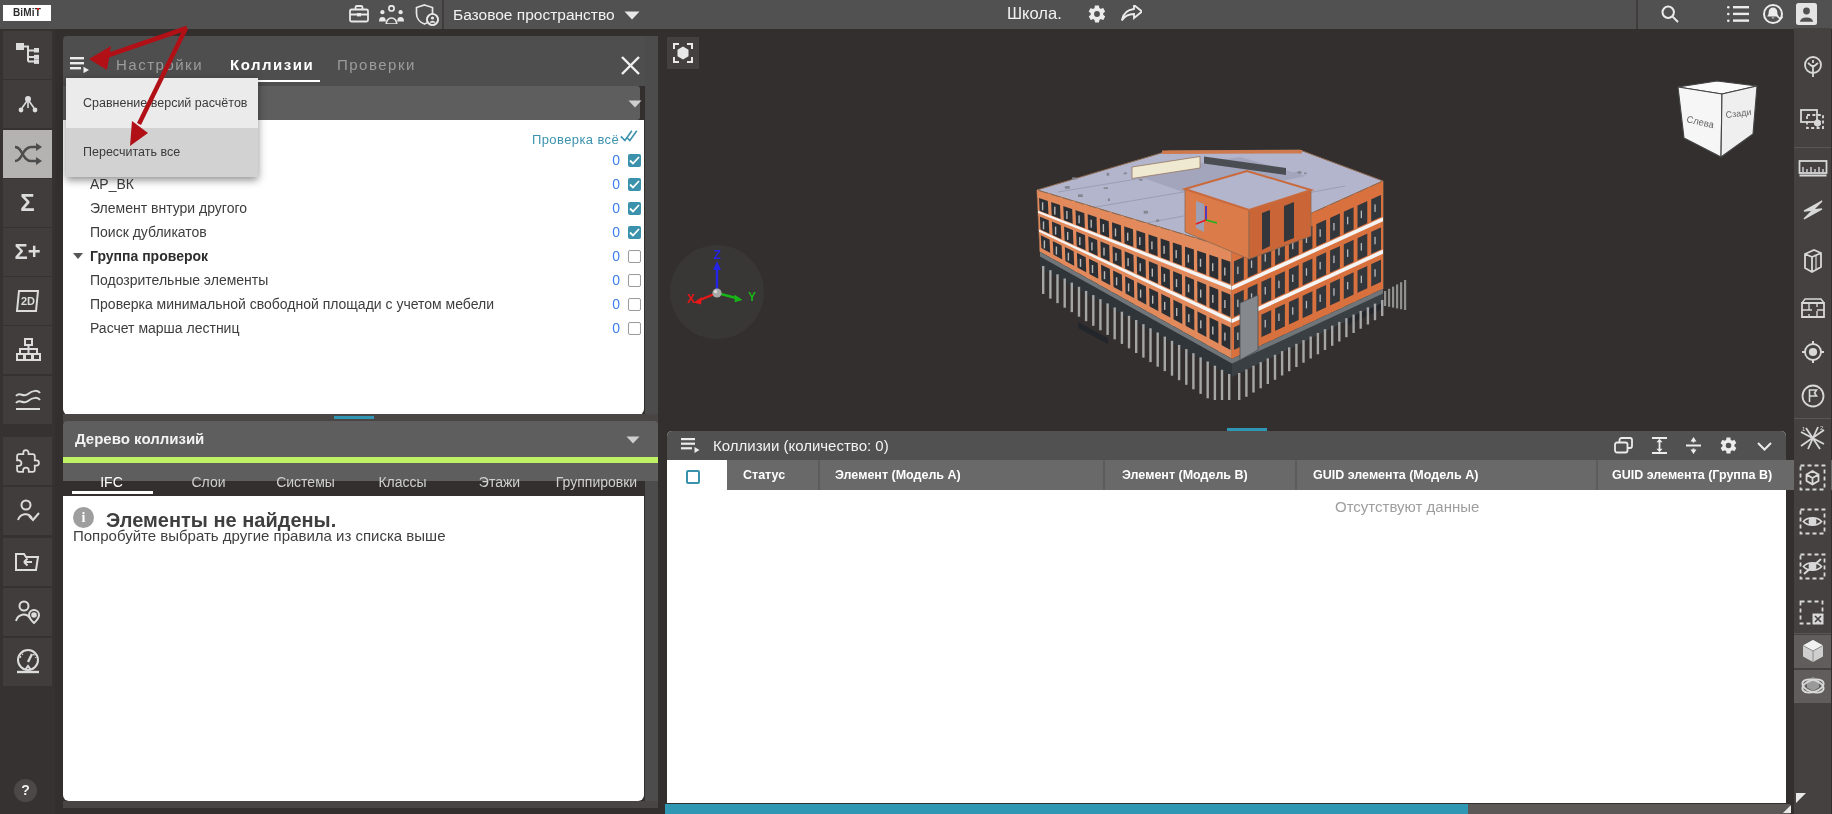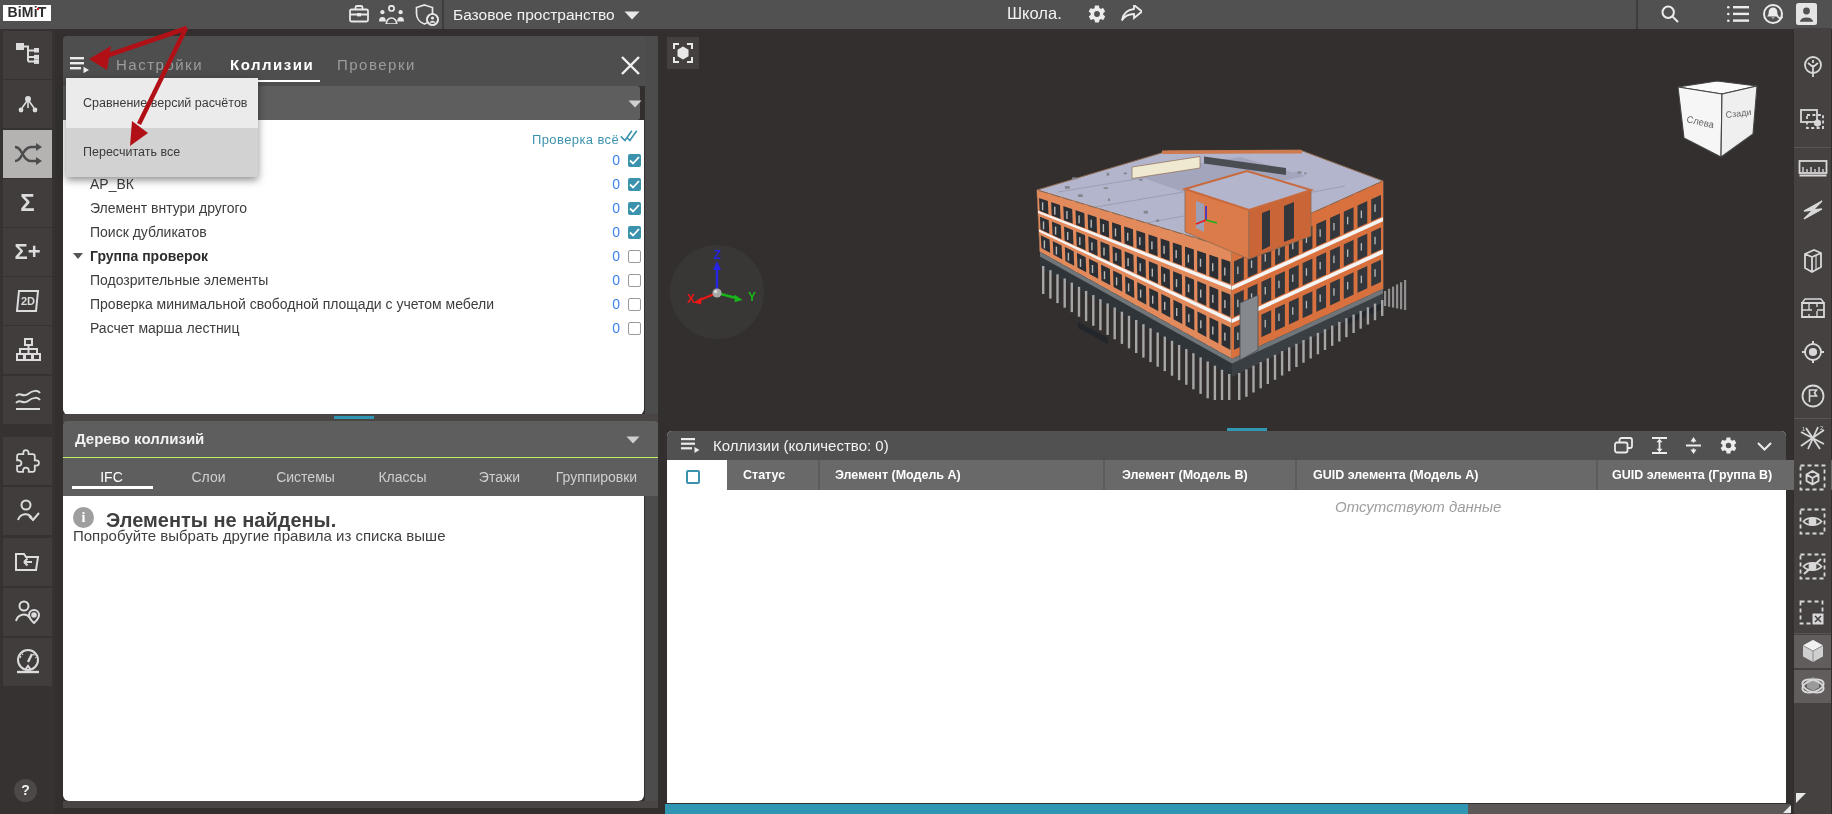--- a/index.html
+++ b/index.html
@@ -3,21 +3,21 @@
 <meta charset="utf-8">
 <style>
   * { margin:0; padding:0; box-sizing:border-box; }
   html,body { width:1832px; height:814px; overflow:hidden; }
   body { background:#332f2f; font-family:"Liberation Sans", sans-serif; position:relative; }
   .abs { position:absolute; }
 
   
   #topbar { position:absolute; left:0; top:0; width:1832px; height:29px; background:#515151; }
   #logo { position:absolute; left:3px; top:5px; width:48px; height:16px; background:#fff; color:#2d2d2d;
-          font-weight:bold; font-size:14px; text-align:center; line-height:15px; letter-spacing:0.2px;}
+          font-weight:bold; font-size:10px; text-align:center; line-height:15px; letter-spacing:0.2px;}
   .tbtxt { position:absolute; color:#f2f2f2; font-size:16px; }
   .vsep { position:absolute; top:0; width:2px; height:29px; background:#403c3c; }
 
   
   #ltool { position:absolute; left:0; top:29px; width:55px; height:785px; background:#363232; }
   .lbtn { position:absolute; left:3px; width:49px; height:48px; background:#413d3d; display:flex; align-items:center; justify-content:center; }
   .lbtn.active { background:#b5b2b2; }
   .sig { color:#dcdcdc; font-size:24px; font-weight:bold; }
 
   
@@ -37,40 +37,40 @@
   .cb.chk svg { position:absolute; left:1px; top:2px; }
 
   
   #lgutter { position:absolute; left:645px; top:36px; width:13px; height:772px; background:#4c4c4c; }
   #lthumb { position:absolute; left:652px; top:444px; width:2.5px; height:27px; background:#2f96b4; }
 
   
   #dragline1 { position:absolute; left:334px; top:416px; width:40px; height:3px; background:#2f96b4; }
   #treehead { position:absolute; left:63px; top:421px; width:595px; height:36px; background:#5e5e5e; border-radius:4px 4px 0 0;
               color:#f2f2f2; font-weight:bold; font-size:15px; line-height:36px; }
-  #treetabs { position:absolute; left:63px; top:457px; width:595px; height:39px; background:#5e5e5e; border-top:1px solid #bef264; }
+  #treetabs { position:absolute; left:63px; top:457px; width:595px; height:24px; background:#5e5e5e; border-top:6px solid #bef264; }
   .ttab { position:absolute; top:0; width:97px; height:38px; text-align:center; line-height:38px; font-size:14px; color:#cfcfcf; }
   .ttab.on { color:#fff; }
   #ttabline { position:absolute; left:9px; top:28px; width:81px; height:2.5px; background:#fff; }
   #treebody { position:absolute; left:63px; top:496px; width:581px; height:305px; background:#fff; border-radius:0 0 6px 6px; }
   #infocirc { position:absolute; left:73px; top:507px; width:21px; height:21px; border-radius:50%; background:#9e9e9e;
               color:#fff; font-weight:bold; font-size:14px; text-align:center; line-height:21px; font-family:"Liberation Serif",serif;}
 
   
   #vpbtn { position:absolute; left:667px; top:37px; width:32px; height:32px; background:#444040; }
 
   
   #bpanel { position:absolute; left:667px; top:431px; width:1119px; height:372px; background:#fff; border-radius:5px 5px 0 0; }
   #bphead { position:absolute; left:0; top:0; width:1119px; height:29px; background:#515151; border-radius:5px 5px 0 0;
             color:#f2f2f2; font-size:15px; line-height:29px; }
   #bptablehead { position:absolute; left:0; top:29px; width:1201px; height:30px; background:#696969; }
   .th { position:absolute; top:0; height:30px; line-height:30px; color:#fff; font-weight:bold; font-size:12.5px; border-left:2px solid #5c5c5c; }
   #bpcheckcell { position:absolute; left:0; top:0; width:60px; height:30px; background:#fff; }
   #bpcb { position:absolute; left:19px; top:10px; width:14px; height:14px; border:2.5px solid #3a92ad; border-radius:2px; background:#fff; }
-  #nodata { position:absolute; left:668px; top:67px; color:#9e9e9e; font-size:15px;font-style:italic; }
+  #nodata { position:absolute; left:668px; top:67px; color:#9e9e9e; font-size:15px; }
   #dragline2 { position:absolute; left:1227px; top:428px; width:40px; height:3px; background:#2f96b4; }
 
   
   #bscroll { position:absolute; left:665px; top:804px; width:1125px; height:10px; background:#5d5858; }
   #bthumb { position:absolute; left:0; top:0; width:803px; height:10px; background:#2f96b4; }
 
   
   #rtool { position:absolute; left:1794px; top:28px; width:37px; height:786px; background:#454141; }
   .ricon { position:absolute; left:0; width:37px; height:40px; display:flex; align-items:center; justify-content:center; }
   .rhl { position:absolute; left:0; width:37px; height:40px; background:#615d5d; }

